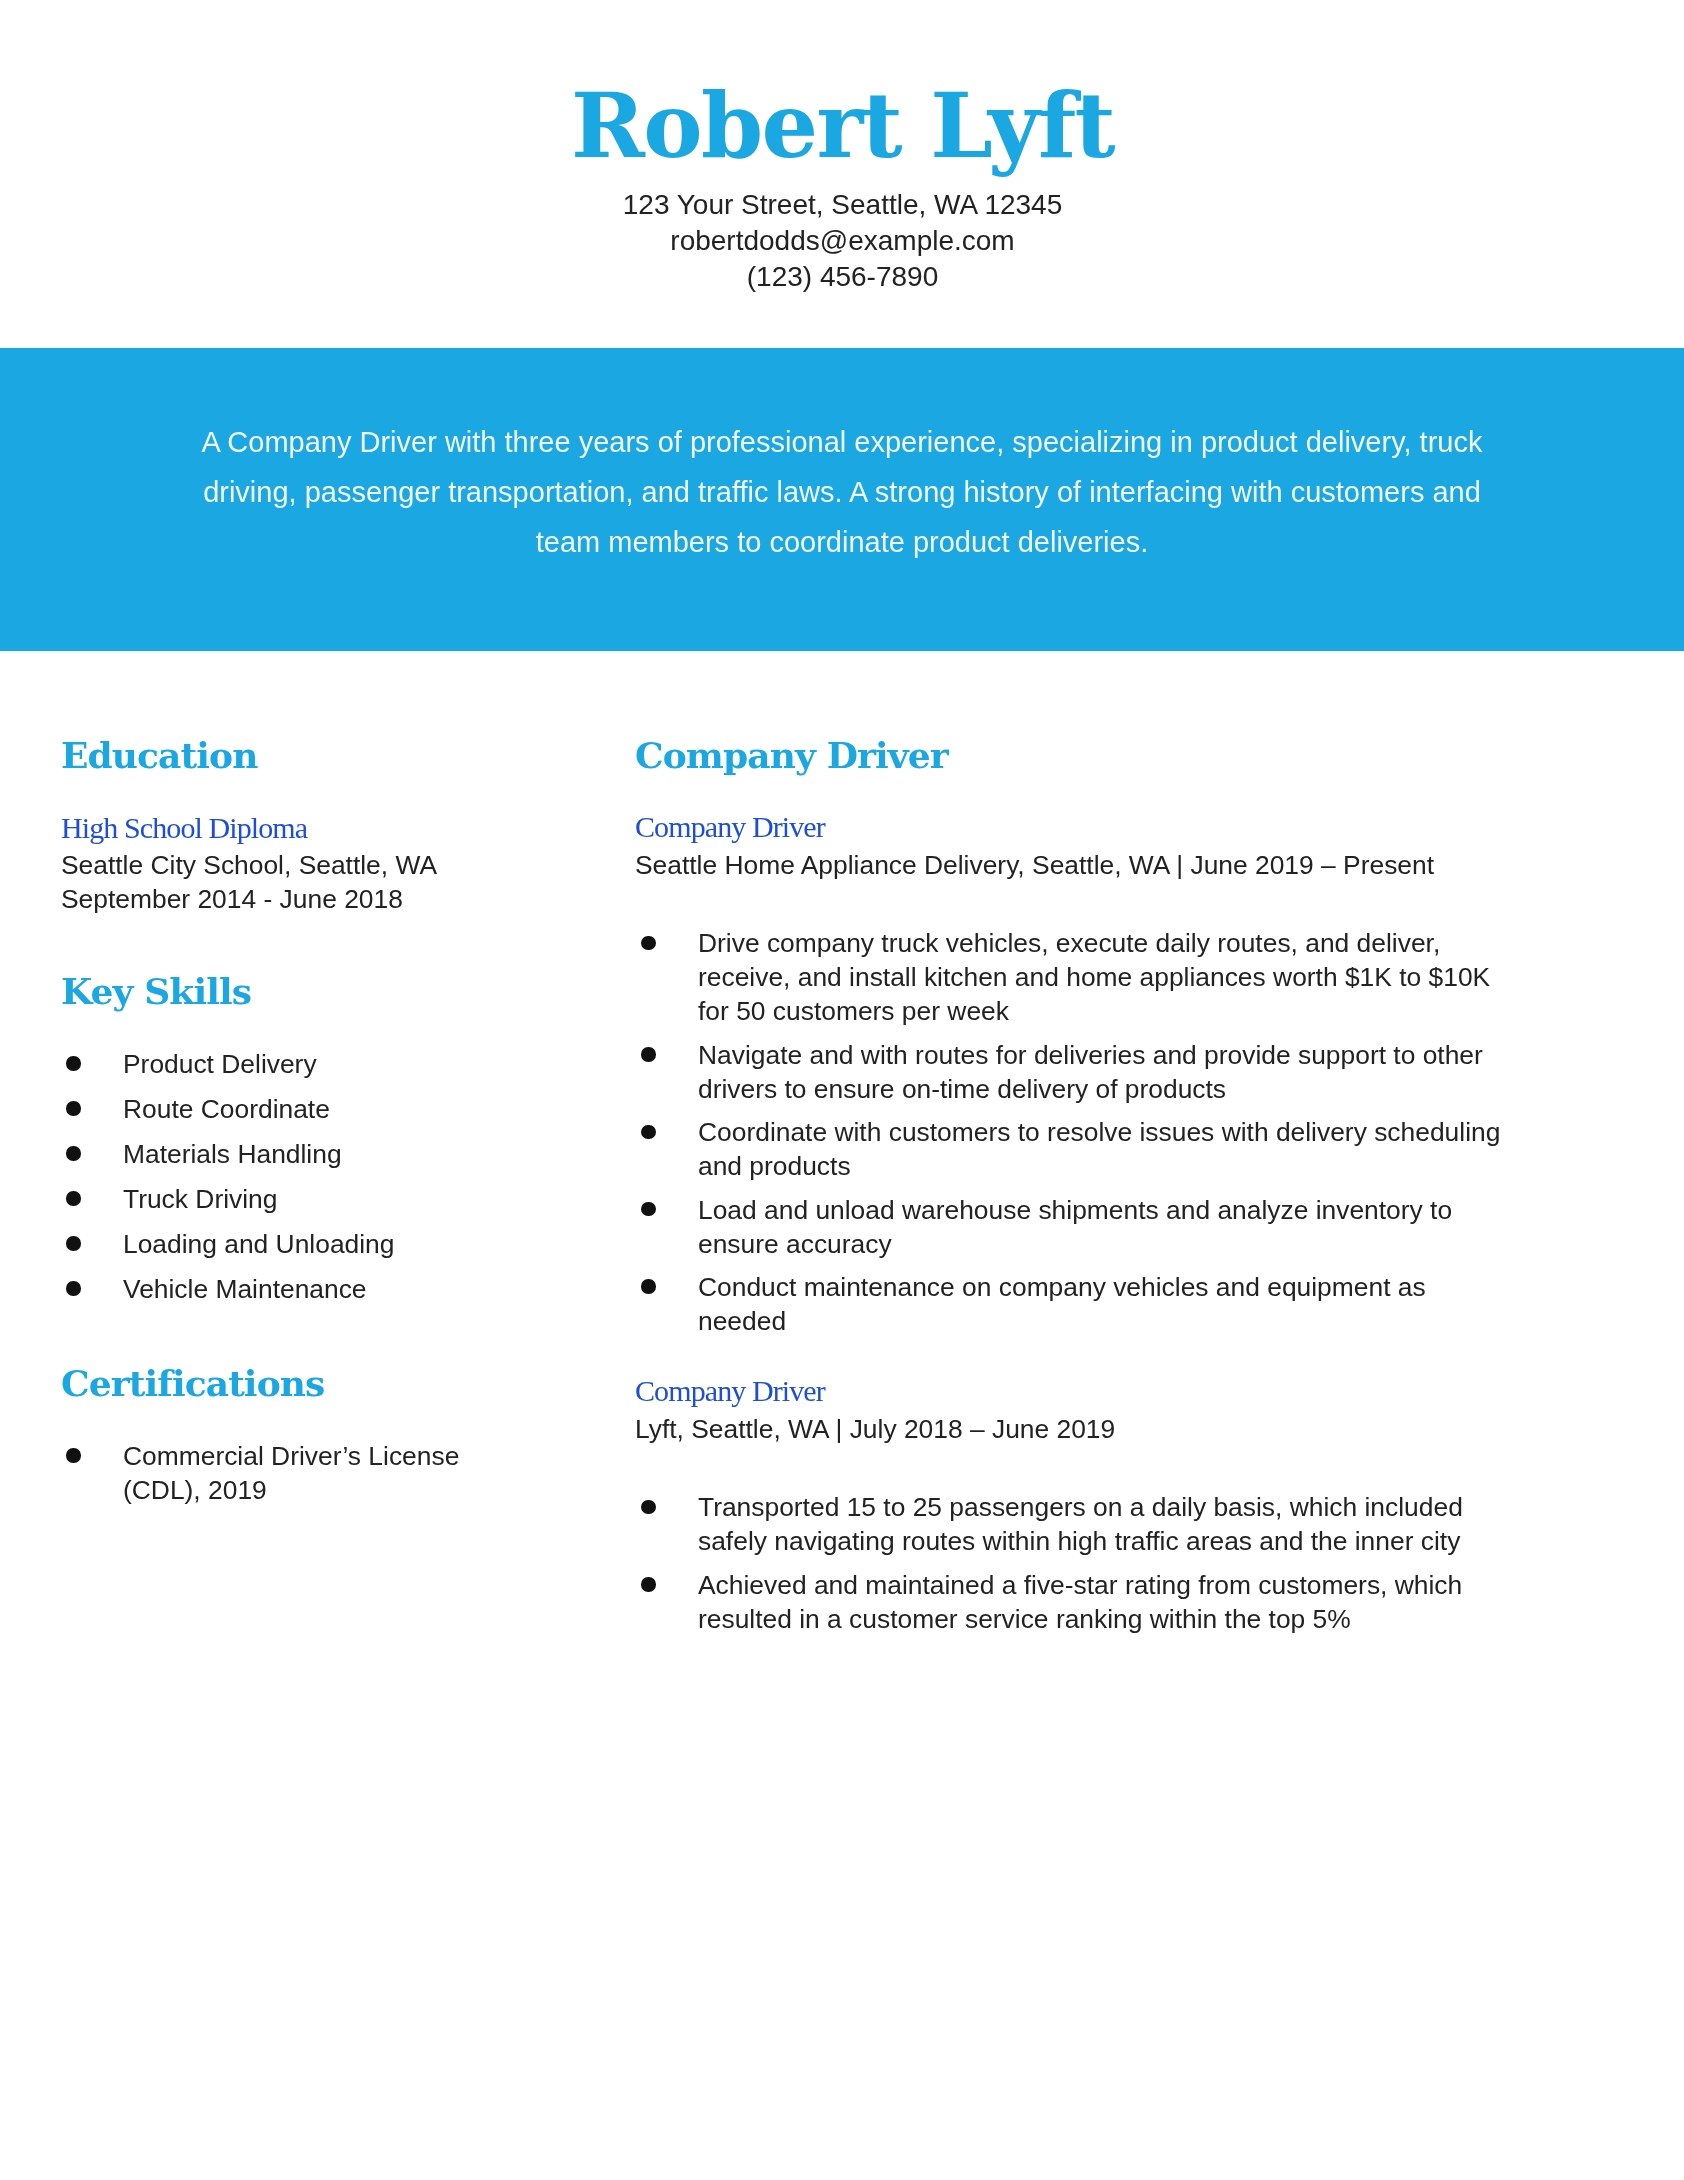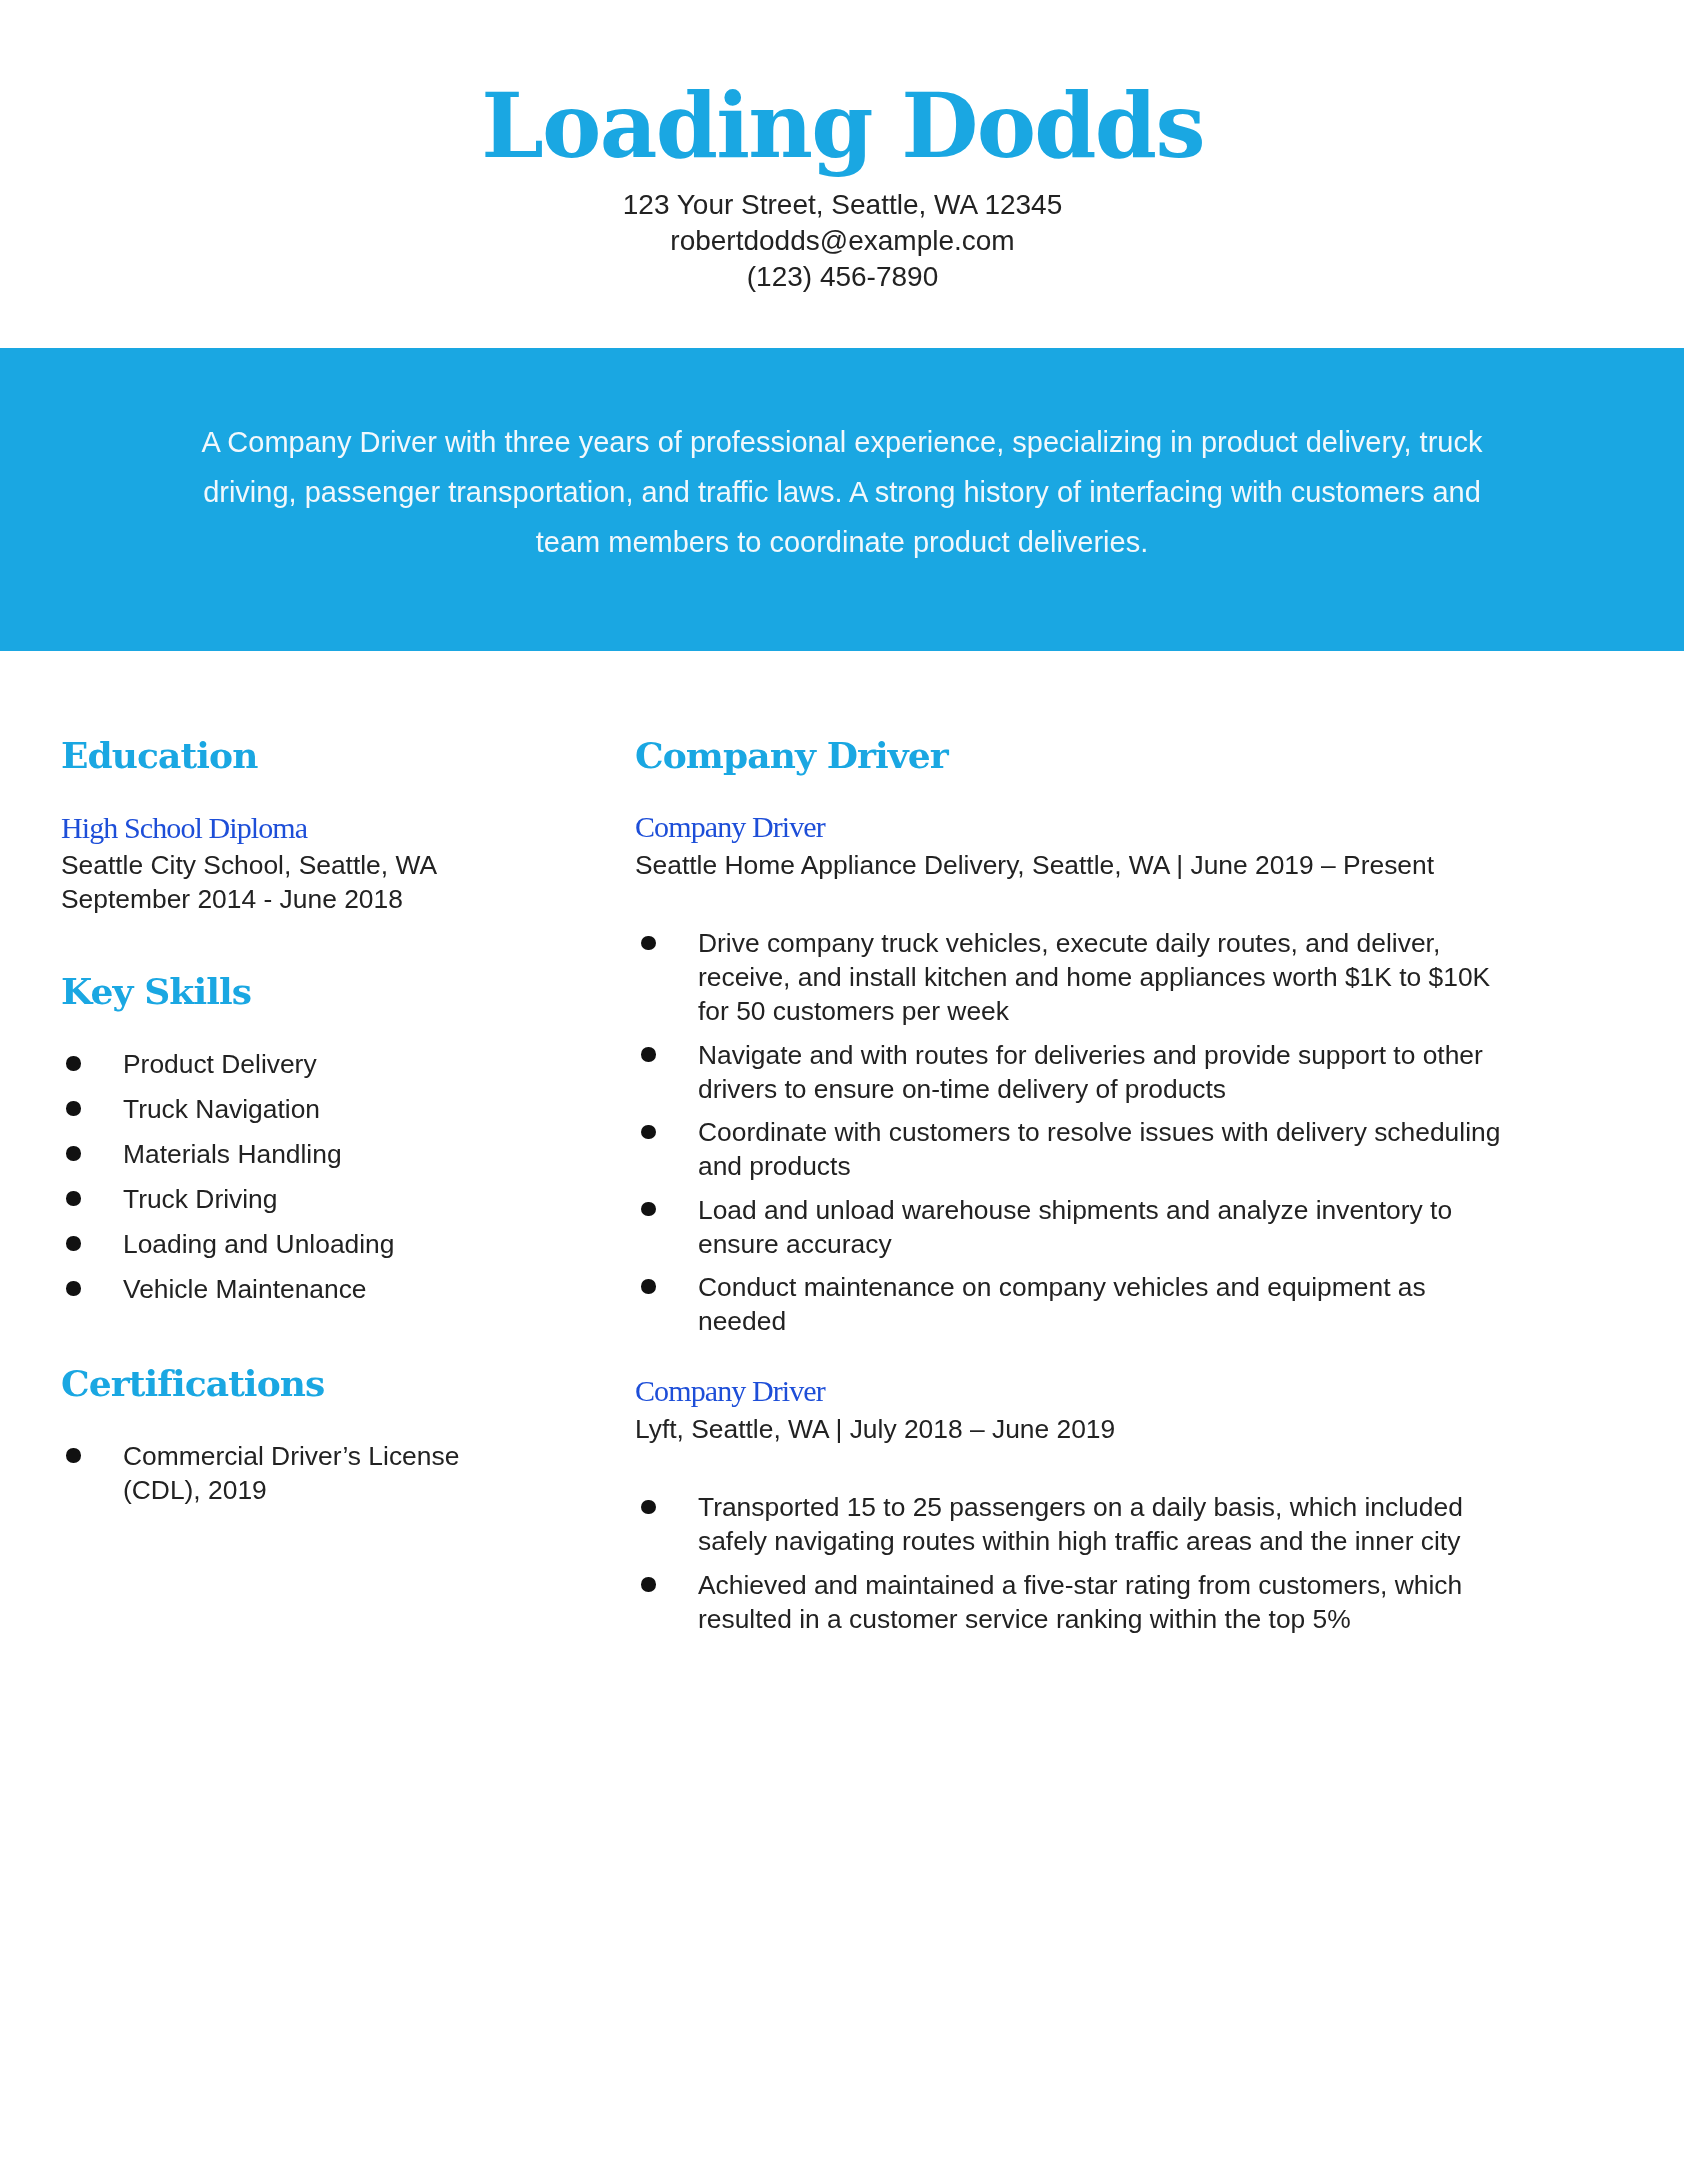--- a/index.html
+++ b/index.html
@@ -25,21 +25,21 @@
   ul.bullets li .dot { position:absolute; left:5.1px; top:9.4px; width:14.5px; height:14.5px;
                        border-radius:50%; background:#111; }
   ul.skills li { margin-bottom:11px; }
   ul.jobs li { padding-left:63px; margin-bottom:9.4px; }
   ul.jobs li .dot { left:6px; }
 </style>
 </head>
 <body>
 
 <div>
-  <div class="name">Loading Dodds</div>
+  <div class="name">Robert Lyft</div>
   <div class="contact">
     <div>123 Your Street, Seattle, WA 12345</div>
     <div>robertdodds@example.com</div>
     <div>(123) 456-7890</div>
   </div>
 </div>
 
 <div class="banner"></div>
 <div class="summary">A Company Driver with three years of professional experience, specializing in product delivery,  truck driving, passenger transportation, and traffic laws. A strong history of interfacing with customers and team members to coordinate product deliveries.</div>
 
@@ -50,21 +50,21 @@
     <div class="degree">High School Diploma</div>
     <div class="meta" style="margin-top:2px;">Seattle City School, Seattle, WA</div>
     <div class="meta">September 2014 - June 2018</div>
   </section>
 
   <section style="margin-top:53px;">
     <h2 class="section-title">Key Skills</h2>
     <div style="height:34px"></div>
     <ul class="bullets skills">
       <li><span class="dot"></span><span>Product Delivery</span></li>
-      <li><span class="dot"></span><span>Truck Navigation</span></li>
+      <li><span class="dot"></span><span>Route Coordinate</span></li>
       <li><span class="dot"></span><span>Materials Handling</span></li>
       <li><span class="dot"></span><span>Truck Driving</span></li>
       <li><span class="dot"></span><span>Loading and Unloading</span></li>
       <li><span class="dot"></span><span>Vehicle Maintenance</span></li>
     </ul>
   </section>
 
   <section style="margin-top:55px;">
     <h2 class="section-title">Certifications</h2>
     <div style="height:34px"></div>

